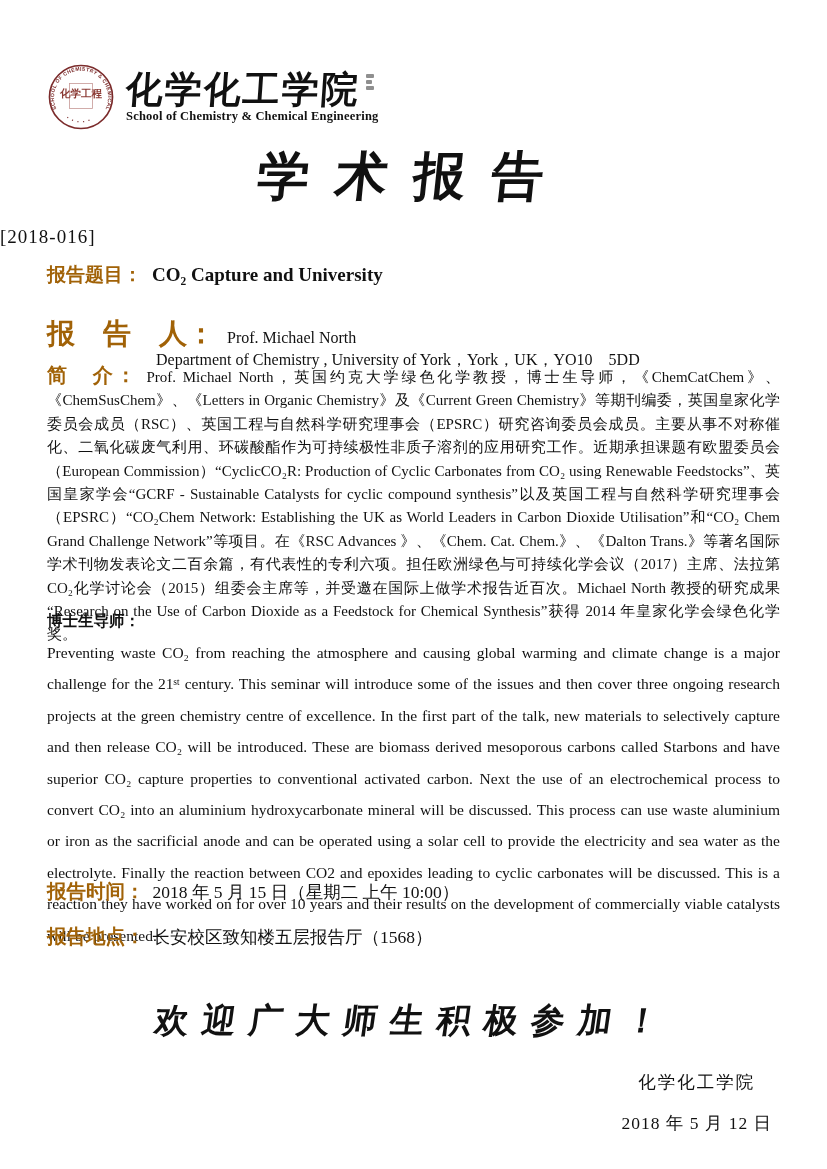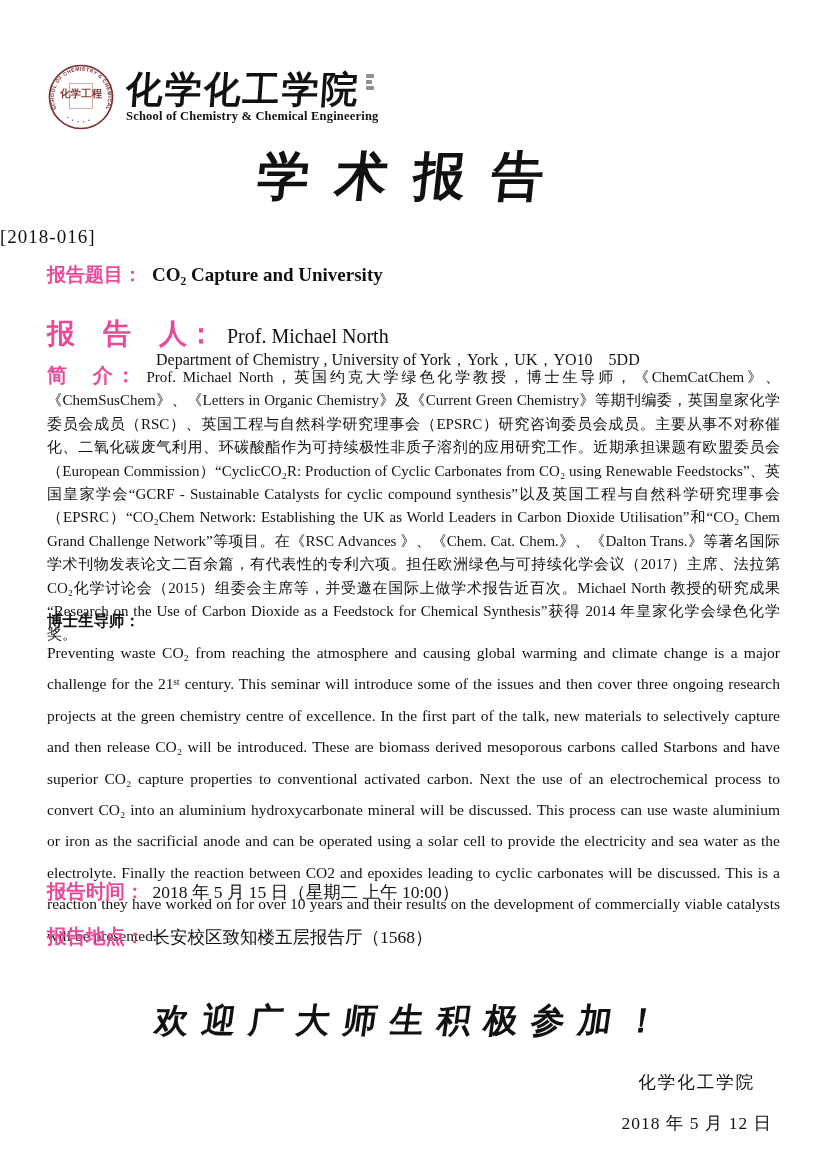--- a/index.html
+++ b/index.html
@@ -46,28 +46,28 @@
     white-space:nowrap;
   }
   .doc-number {
     position:absolute; top:226px; left:0; width:100%;
     text-align:left; font-size:19px; letter-spacing:1px;
   }
   
   .row { position:absolute; left:47px; right:47px; white-space:nowrap; }
   .lab {
     font-family:"Liberation Sans","DejaVu Sans",sans-serif;
-    font-weight:bold; color:#ec4899;
+    font-weight:bold; color:#a16207;
   }
   .row-topic { top:262px; font-size:19px; }
   .row-topic .lab { font-size:19px; margin-right:10px; }
   .row-topic .val { font-weight:bold; font-size:19px; }
   .row-speaker { top:315px; }
   .row-speaker .lab { font-size:28px; margin-right:12px; }
-  .row-speaker .val { font-size:20px; }
+  .row-speaker .val { font-size:16px; }
   .row-affil { top:350px; left:156px; font-size:16px; }
   
   .bio {
     position:absolute; left:47px; right:47px; top:364px;
     margin:0; font-size:15px; line-height:23.4px;
     text-align:justify;
   }
   .bio .lab { font-size:20px; margin-right:8px; }
   
   .abs-label {

